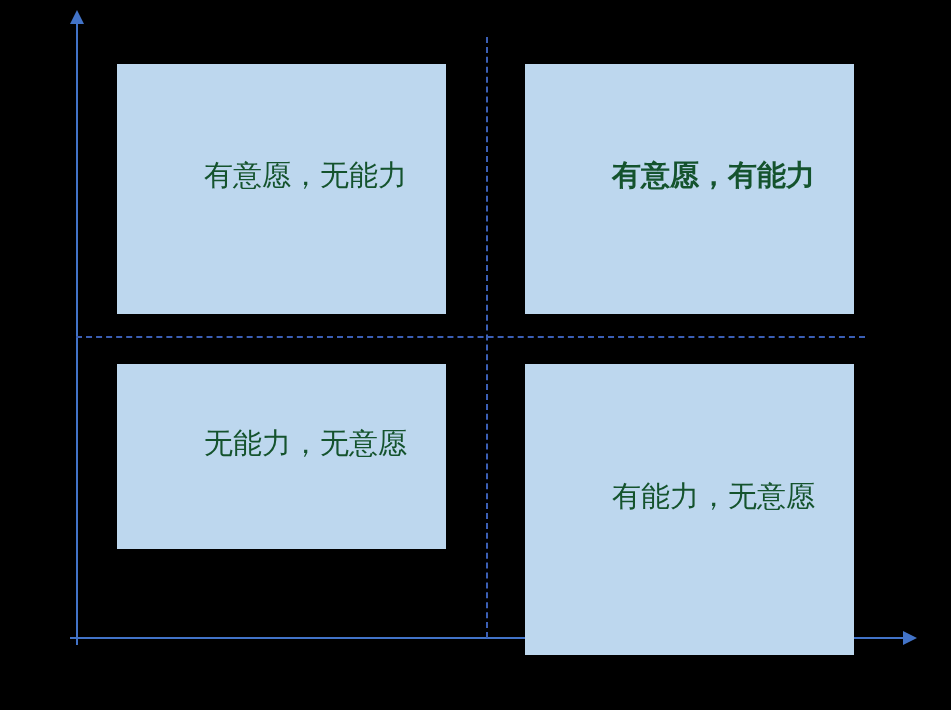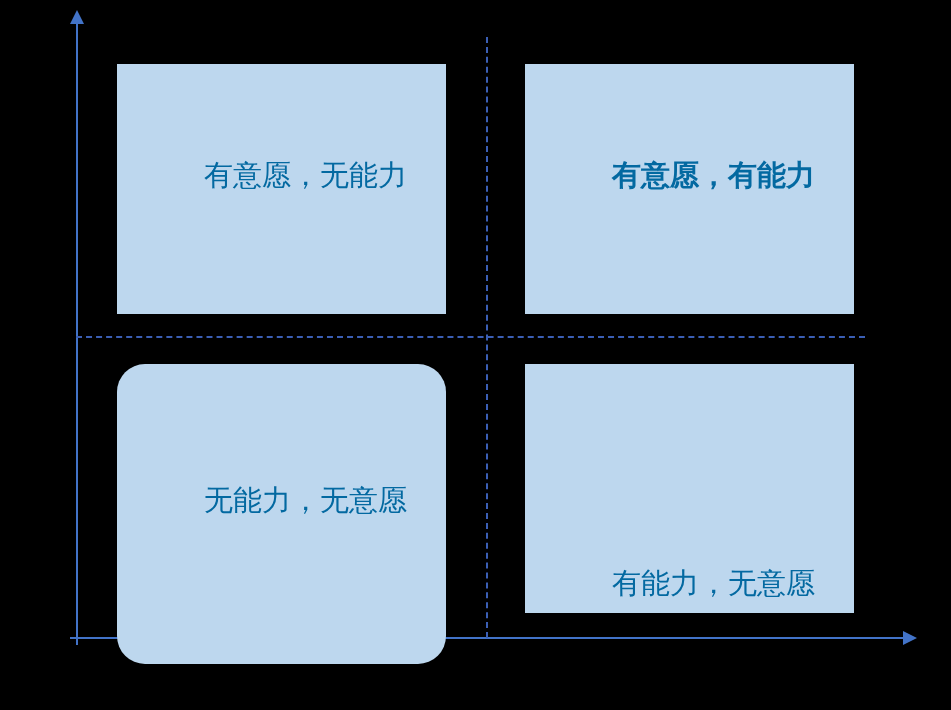--- a/index.html
+++ b/index.html
@@ -76,25 +76,25 @@
     position: absolute;
     width: 329px;
     height: 250px;
     background: #bdd7ee;
     display: flex;
     align-items: center;
     justify-content: center;
   }
   #quadrant-top-left     { left: 117px; top: 64px;  }
   #quadrant-top-right    { left: 525px; top: 64px; font-weight: bold;  }
-  #quadrant-bottom-left  { left: 117px; top: 364px; height: 300px; border-radius: 28px; }
-  #quadrant-bottom-right { left: 525px; top: 364px; height: 249px; align-items: flex-end; }
+  #quadrant-bottom-left  { left: 117px; top: 364px; height: 185px; }
+  #quadrant-bottom-right { left: 525px; top: 364px; height: 291px; }
 
   .quadrant-label {
-    color: #0369a1;
+    color: #14532d;
     font-size: 29px;
     line-height: 1.1;
     letter-spacing: 0px;
     white-space: nowrap;
     text-align: center;
     transform: translateY(-13px);
     margin-left: 48px;
   }
 </style>
 </head>

